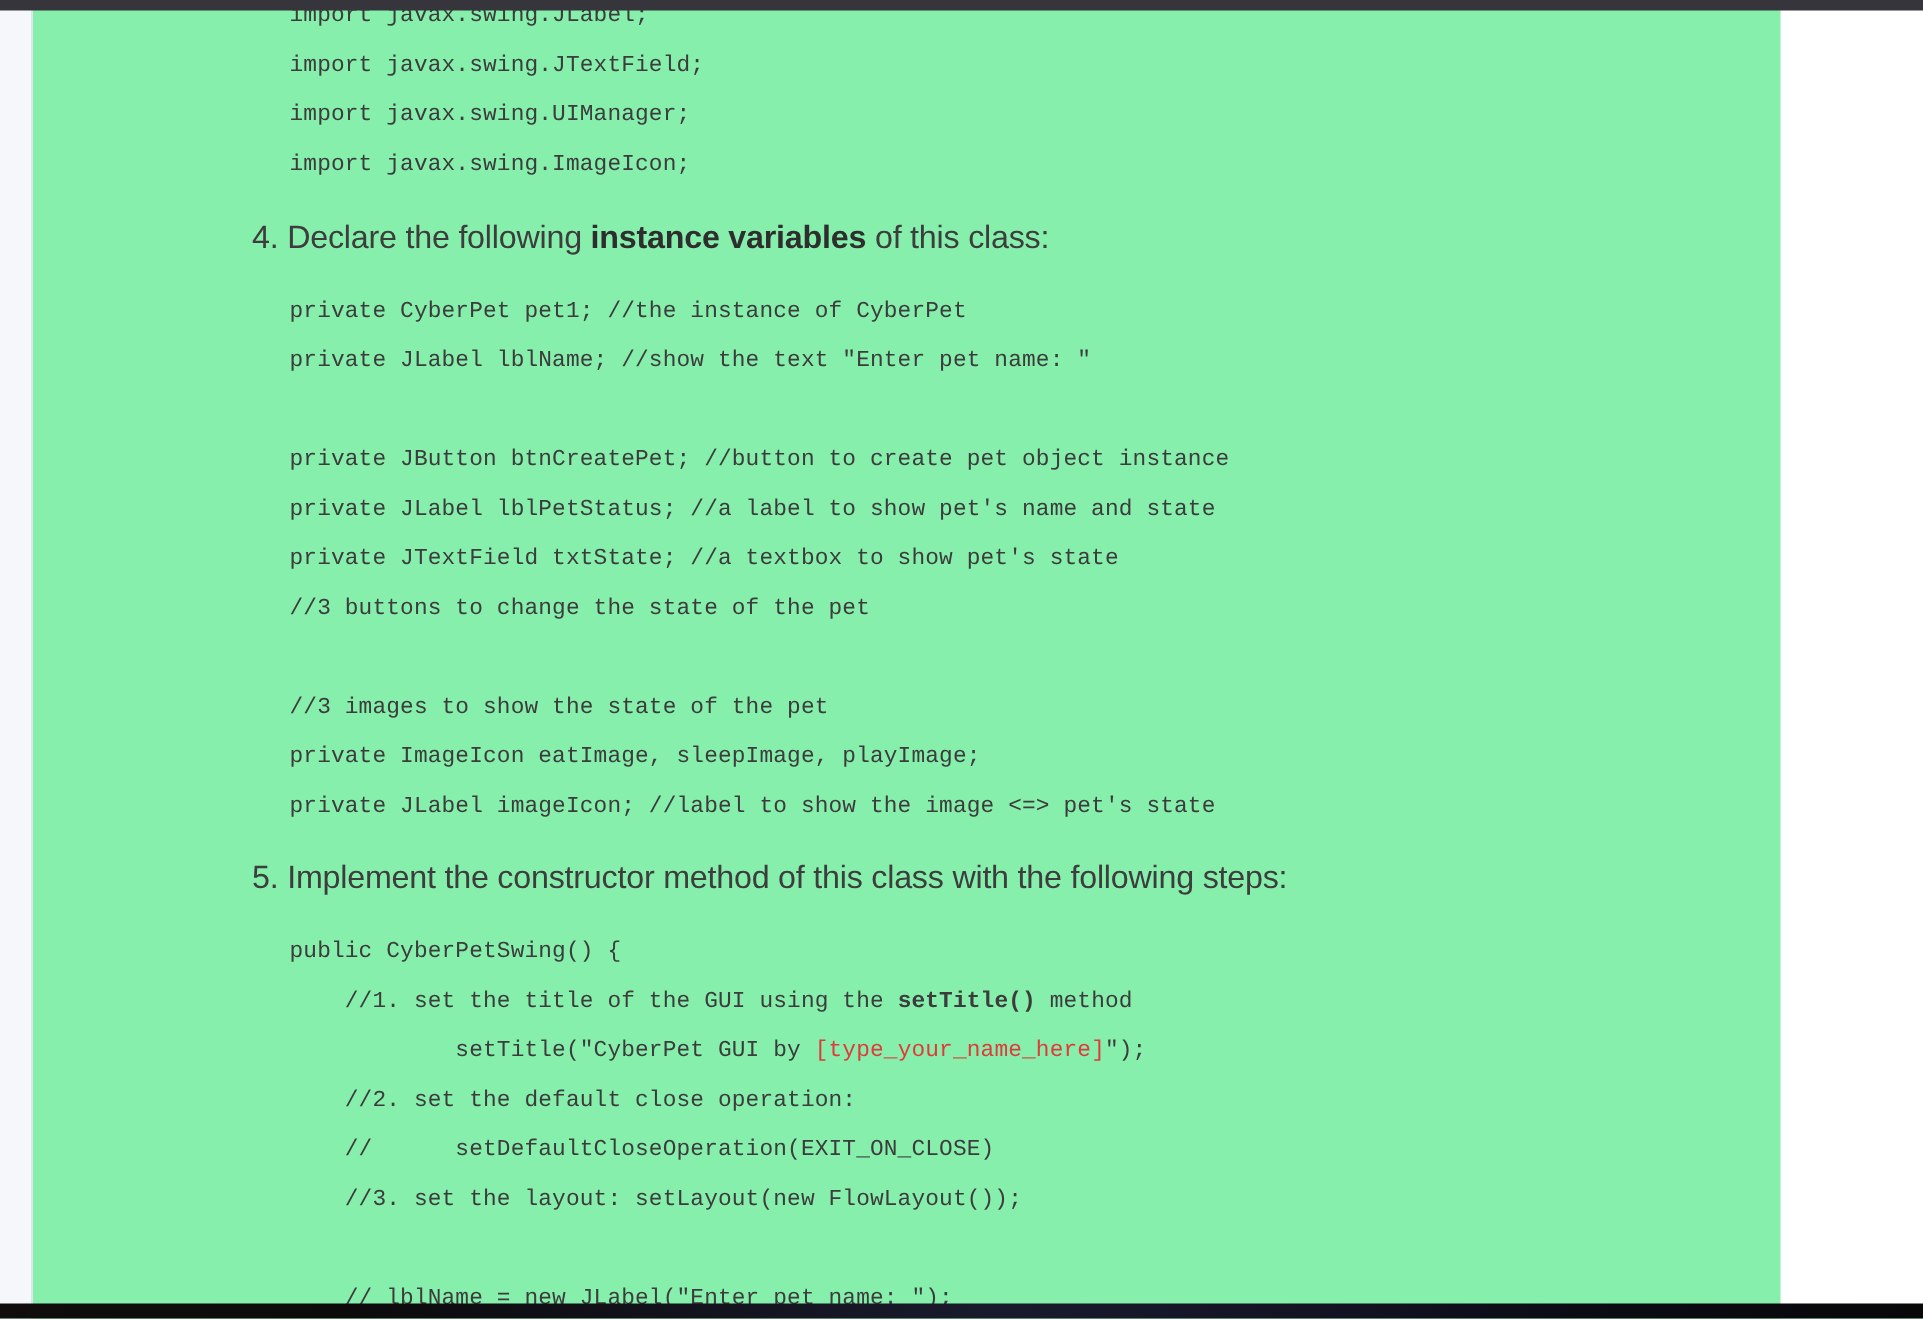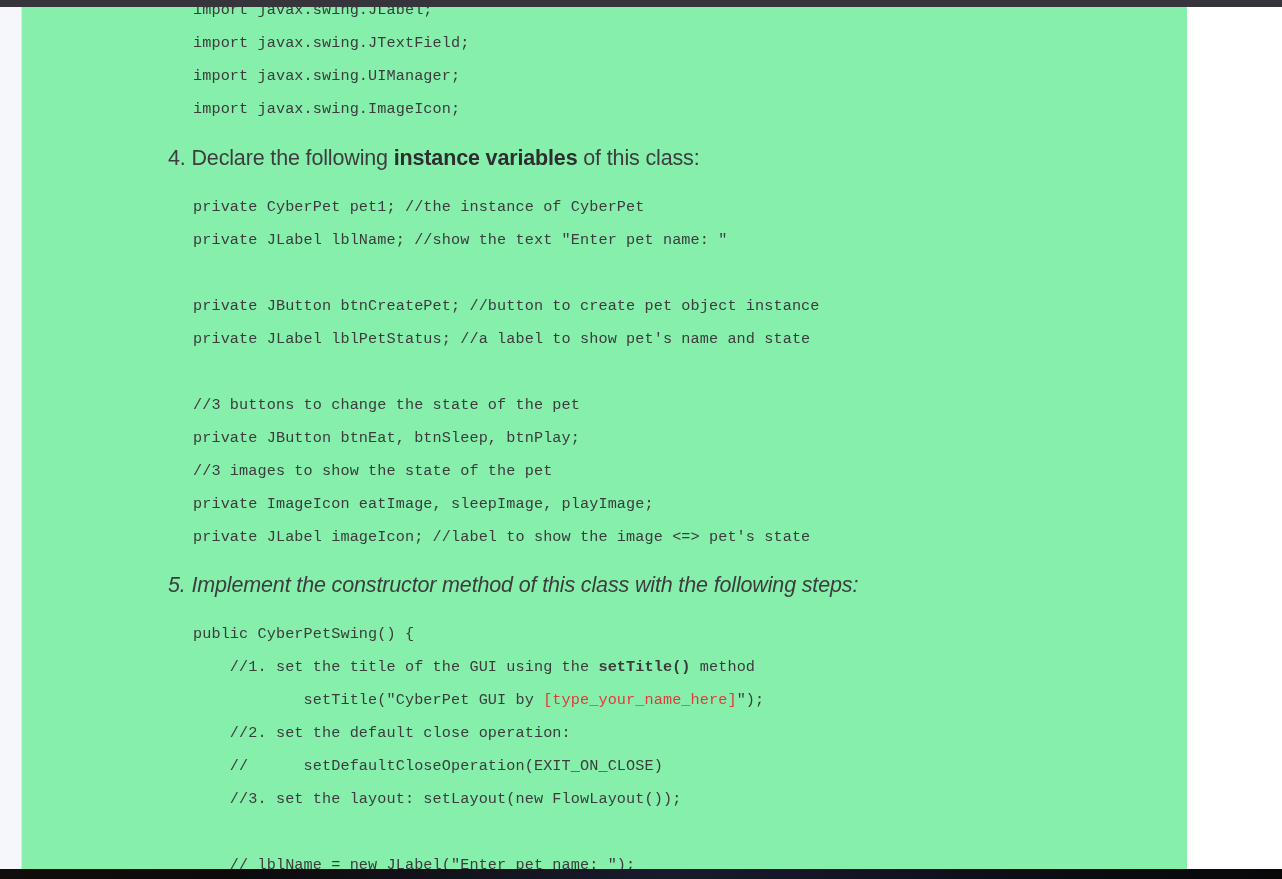--- a/index.html
+++ b/index.html
@@ -106,27 +106,27 @@
     <div class="codeline" style="top:34px; left:171px;">import javax.swing.JTextField;</div>
     <div class="codeline" style="top:67px; left:171px;">import javax.swing.UIManager;</div>
     <div class="codeline" style="top:100px;left:171px;">import javax.swing.ImageIcon;</div>
 
     <div class="heading" style="top:146px; left:146px;"><span>4.</span><span> Declare the following </span><b>instance variables</b><span> of this class:</span></div>
 
     <div class="codeline" style="top:198px;left:171px;">private CyberPet pet1; //the instance of CyberPet</div>
     <div class="codeline" style="top:231px;left:171px;">private JLabel lblName; //show the text "Enter pet name: "</div>
     <div class="codeline" style="top:297px;left:171px;">private JButton btnCreatePet; //button to create pet object instance</div>
     <div class="codeline" style="top:330px;left:171px;text-align:right;">private JLabel lblPetStatus; //a label to show pet's name and state</div>
+    <div class="codeline" style="top:363px;left:171px;">private JTextField txtState; //a textbox to show pet's state</div>
     <div class="codeline" style="top:396px;left:171px;">//3 buttons to change the state of the pet</div>
-    <div class="codeline" style="top:429px;left:171px;">private JButton btnEat, btnSleep, btnPlay;</div>
     <div class="codeline" style="top:462px;left:171px;">//3 images to show the state of the pet</div>
     <div class="codeline" style="top:495px;left:171px;">private ImageIcon eatImage, sleepImage, playImage;</div>
     <div class="codeline" style="top:528px;left:171px;">private JLabel imageIcon; //label to show the image &lt;=&gt; pet's state</div>
 
-    <div class="heading" style="top:573px; left:146px;font-style:italic;"><span>5.</span><span> Implement the constructor method of this class with the following steps:</span></div>
+    <div class="heading" style="top:573px; left:146px;"><span>5.</span><span> Implement the constructor method of this class with the following steps:</span></div>
 
     <div class="codeline" style="top:625px;left:171px;">public CyberPetSwing() {</div>
 
     <div class="codeline" style="top:658px;left:171px;"><span>    //1. set the title of the GUI using the </span><b>setTitle()</b><span> method</span></div>
 
     <div class="codeline" style="top:691px;left:171px;"><span>            setTitle("CyberPet GUI by </span><span class="hl-red">[type_your_name_here]</span><span>");</span></div>
 
     <div class="codeline" style="top:724px;left:171px;">    //2. set the default close operation:</div>
     <div class="codeline" style="top:757px;left:171px;">    //      setDefaultCloseOperation(EXIT_ON_CLOSE)</div>
     <div class="codeline" style="top:790px;left:171px;">    //3. set the layout: setLayout(new FlowLayout());</div>

